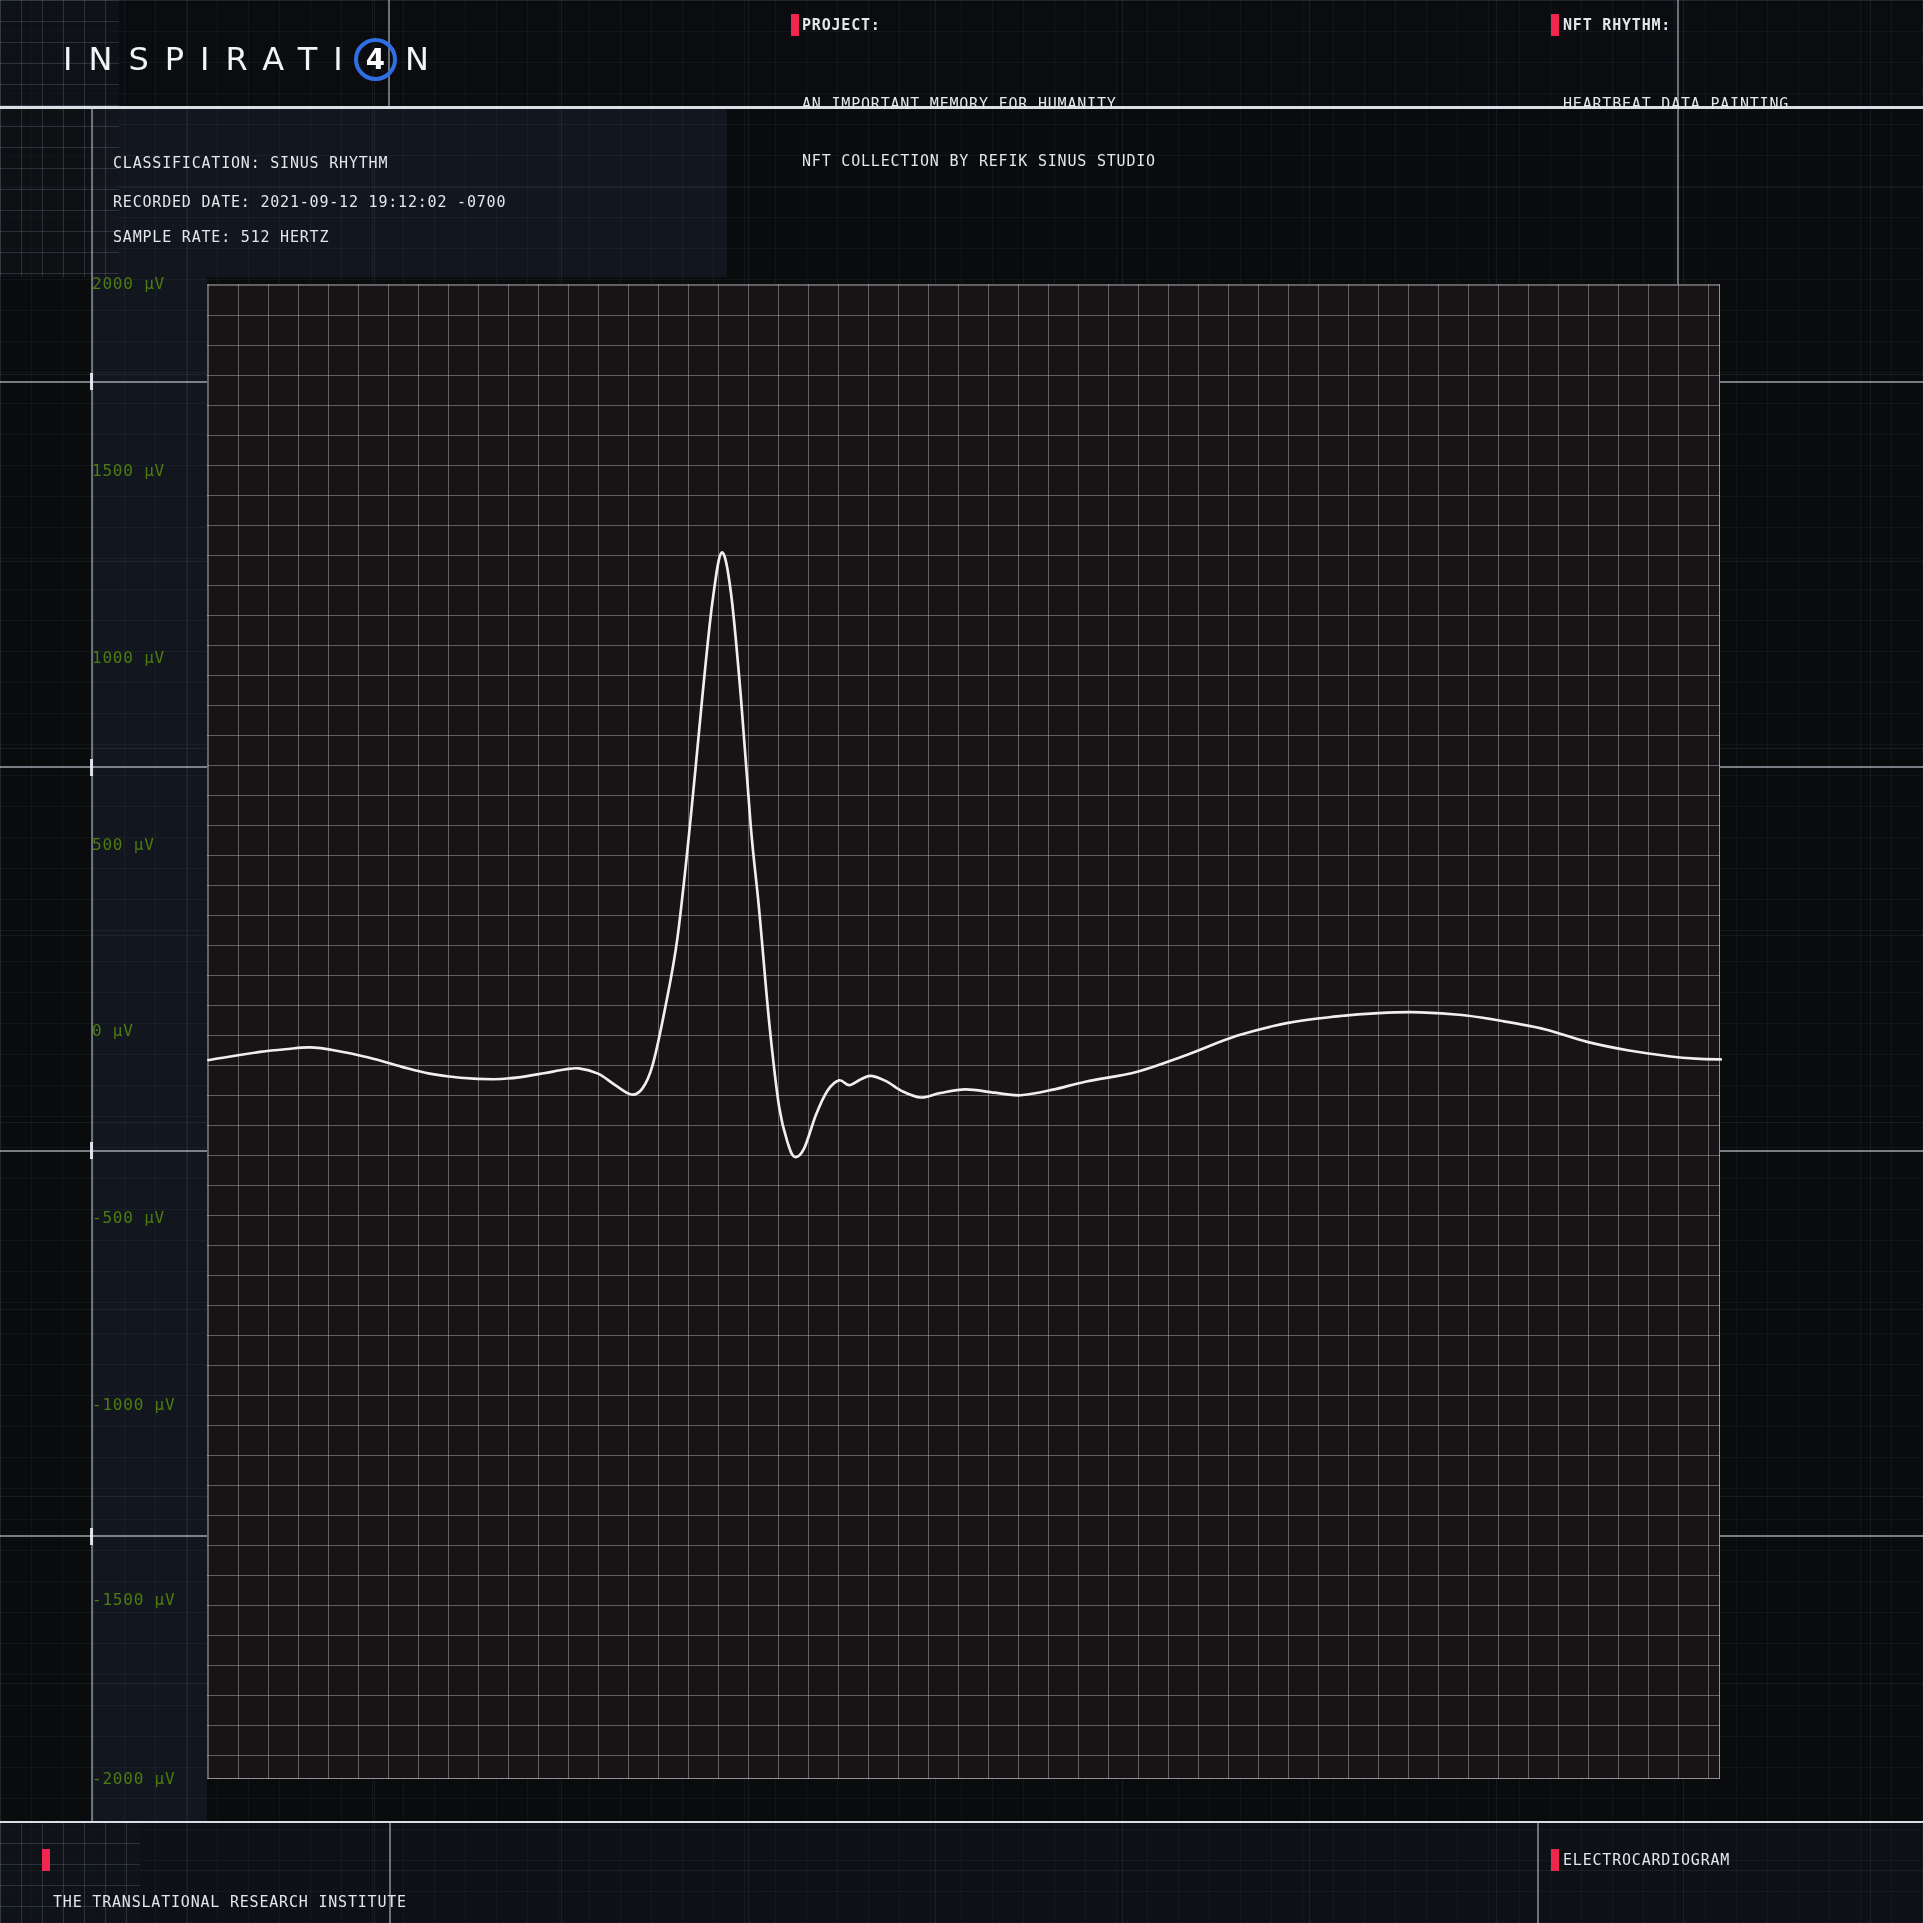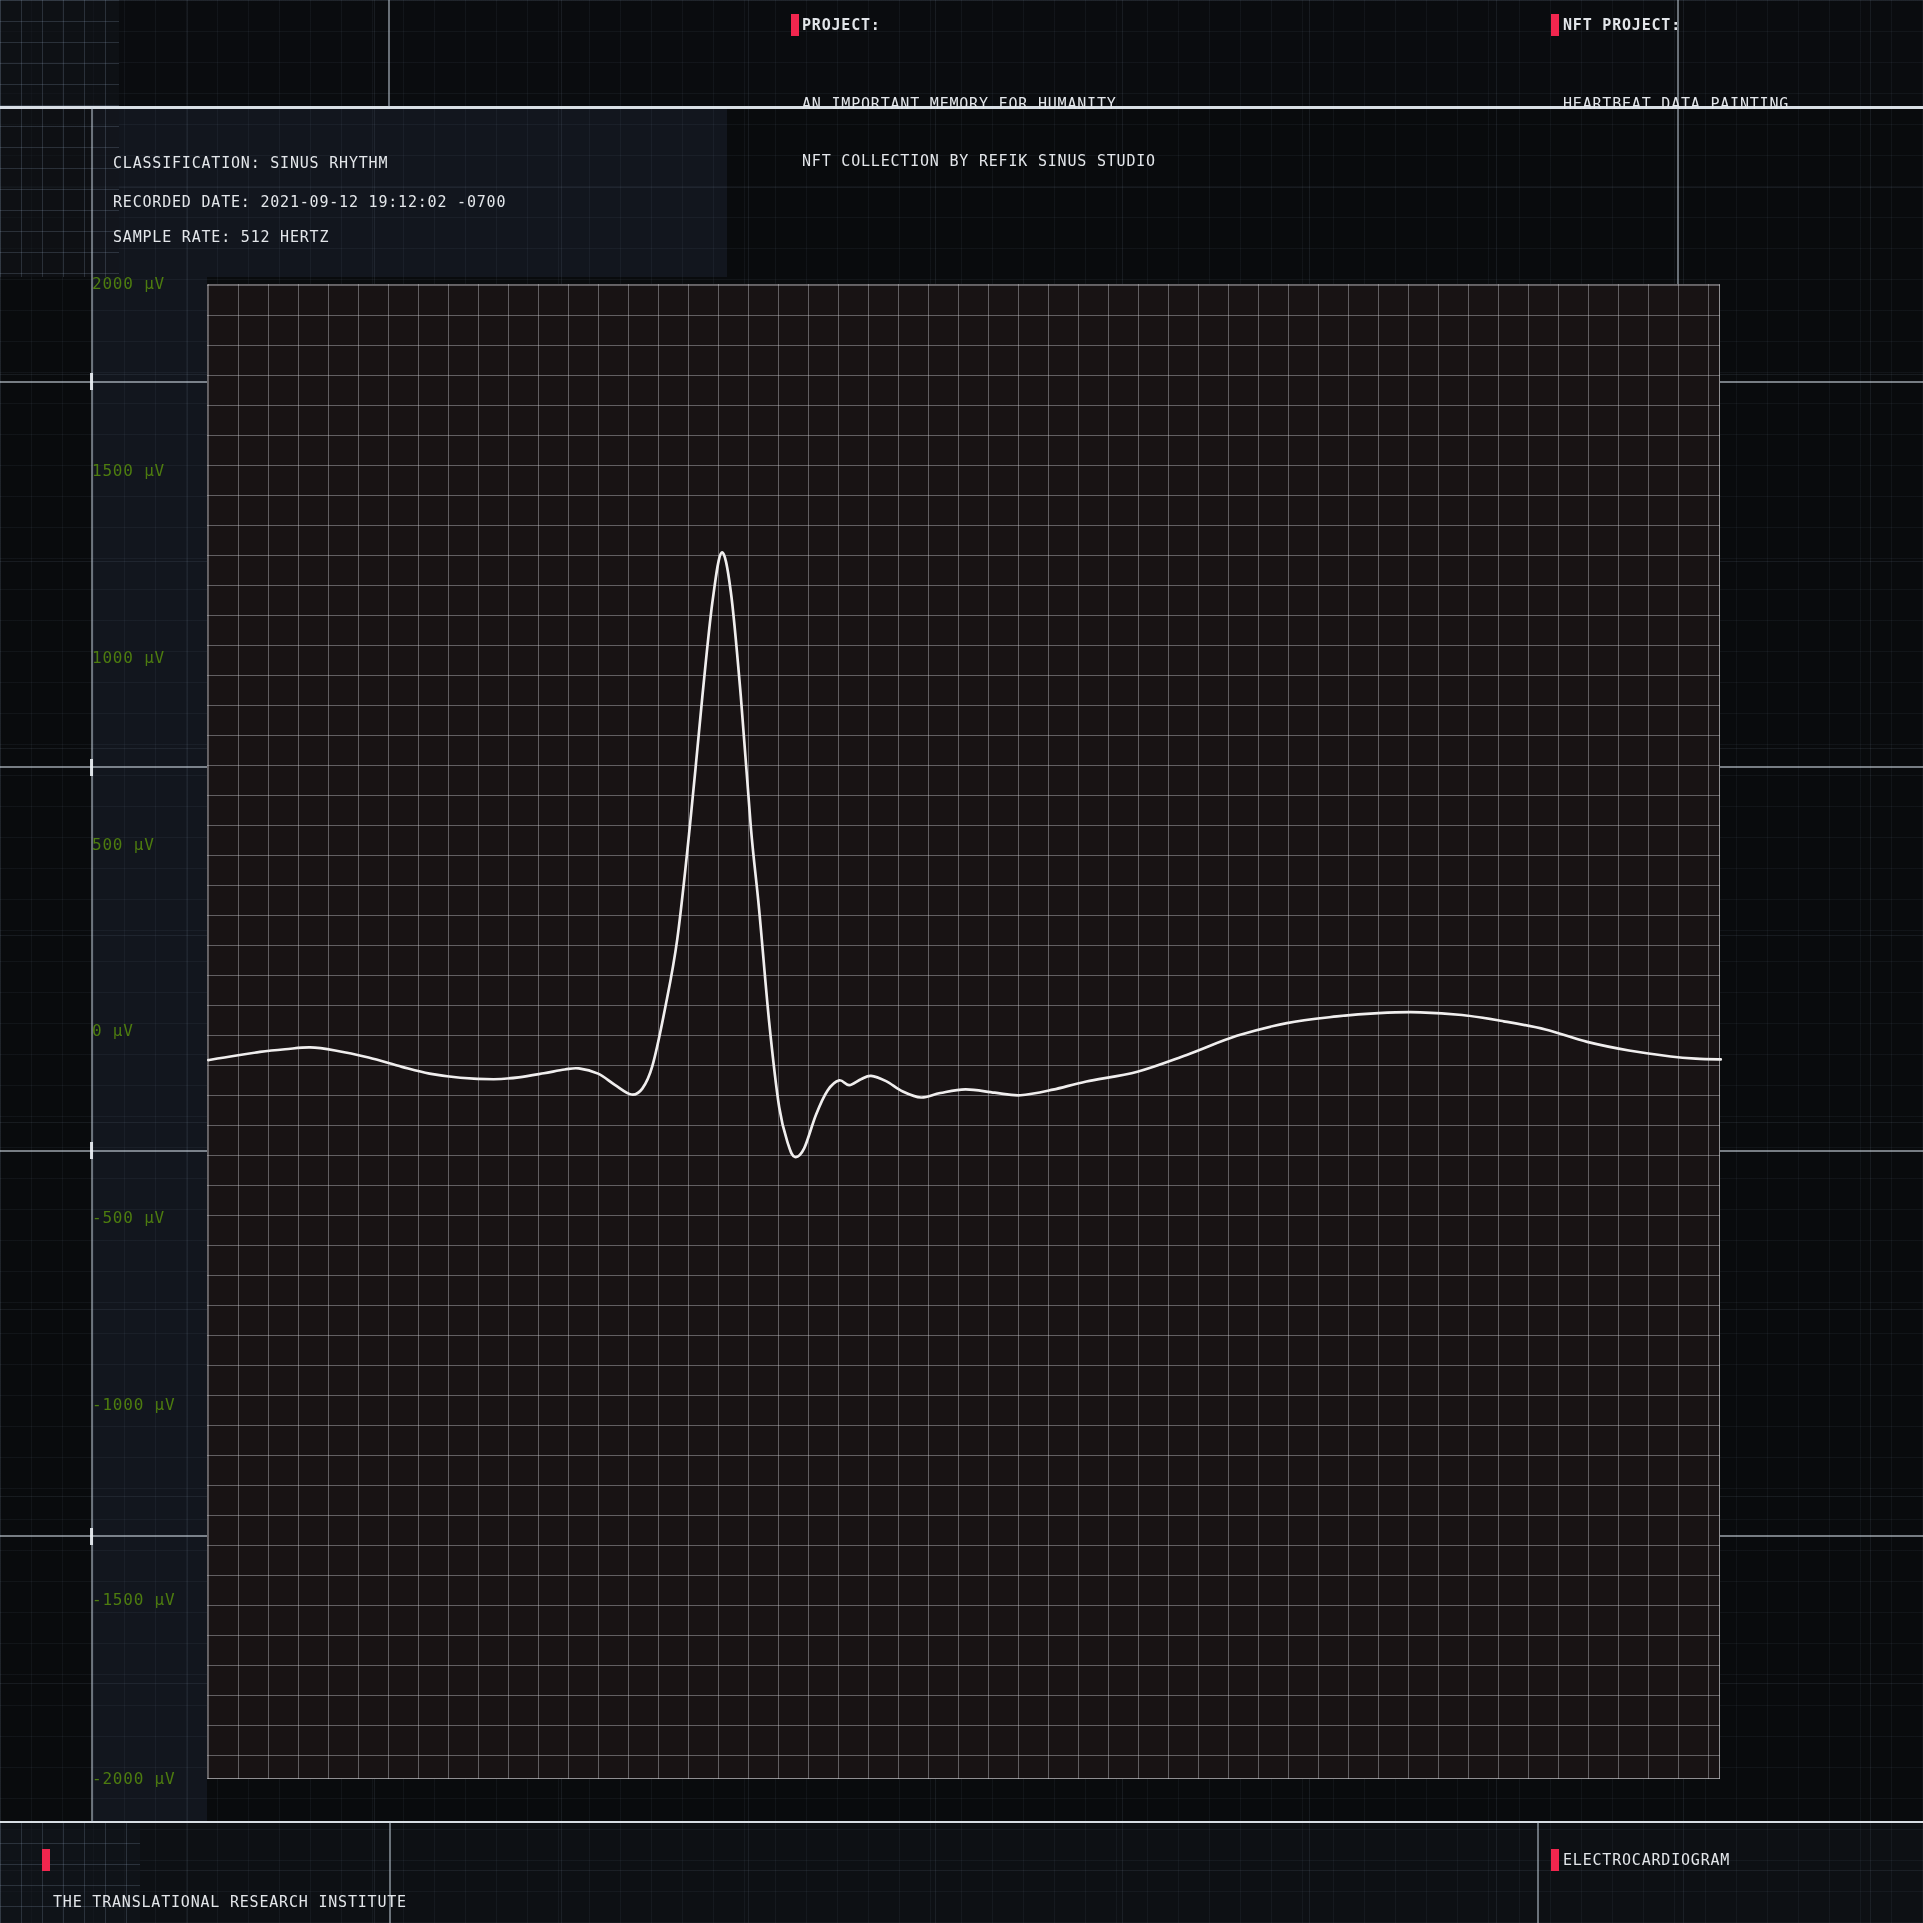--- a/index.html
+++ b/index.html
@@ -85,30 +85,35 @@
   <div class="vline" style="left:91px;top:107px;height:1715px;"></div>
   <div class="vline" style="left:388px;top:0;height:107px;"></div>
   <div class="vline" style="left:1677px;top:0;height:767px;"></div>
   <div class="vline" style="left:389px;top:1822px;height:102px;"></div>
   <div class="vline" style="left:1537px;top:1822px;height:102px;"></div>
   <div class="vtick" style="left:90px;top:373px;"></div>
   <div class="vtick" style="left:90px;top:759px;"></div>
   <div class="vtick" style="left:90px;top:1142px;"></div>
   <div class="vtick" style="left:90px;top:1528px;"></div>
 
+  <div class="logo">
+    <span class="letters">INSPIRATI</span>
+    <span class="circle" id="logo-circle" style="border: 4.2px solid rgb(47, 111, 227);">4</span>
+    <span class="letters">N</span>
+  </div>
 
   <div class="red-bar accent" style="left: 791px; top: 14px; background: rgb(241, 38, 78);"></div>
   <div class="mono hdr-label" style="left:802px;top:14px;">PROJECT:</div>
   <div class="hdr-lines mono" style="left:802px;top:57px;">
     <div>AN IMPORTANT MEMORY FOR HUMANITY</div>
     <div>NFT COLLECTION BY REFIK SINUS STUDIO</div>
   </div>
 
   <div class="red-bar accent" style="left: 1551px; top: 14px; background: rgb(241, 38, 78);"></div>
-  <div class="mono hdr-label" style="left:1563px;top:14px;">NFT PROJECT:</div>
+  <div class="mono hdr-label" style="left:1563px;top:14px;">NFT RHYTHM:</div>
   <div class="hdr-lines mono" style="left:1563px;top:57px;">
     <div>HEARTBEAT DATA PAINTING</div>
   </div>
 
   <div class="mono" style="position:absolute;left:113px;top:154px;">CLASSIFICATION: SINUS RHYTHM</div>
   <div class="mono" style="position:absolute;left:113px;top:193px;">RECORDED DATE: 2021-09-12 19:12:02 -0700</div>
   <div class="mono" style="position:absolute;left:113px;top:228px;">SAMPLE RATE: 512 HERTZ</div>
 
   <div class="ylabels" id="ylabels">
       <div class="ylabel" style="top: 274px;">2000 µV</div>

